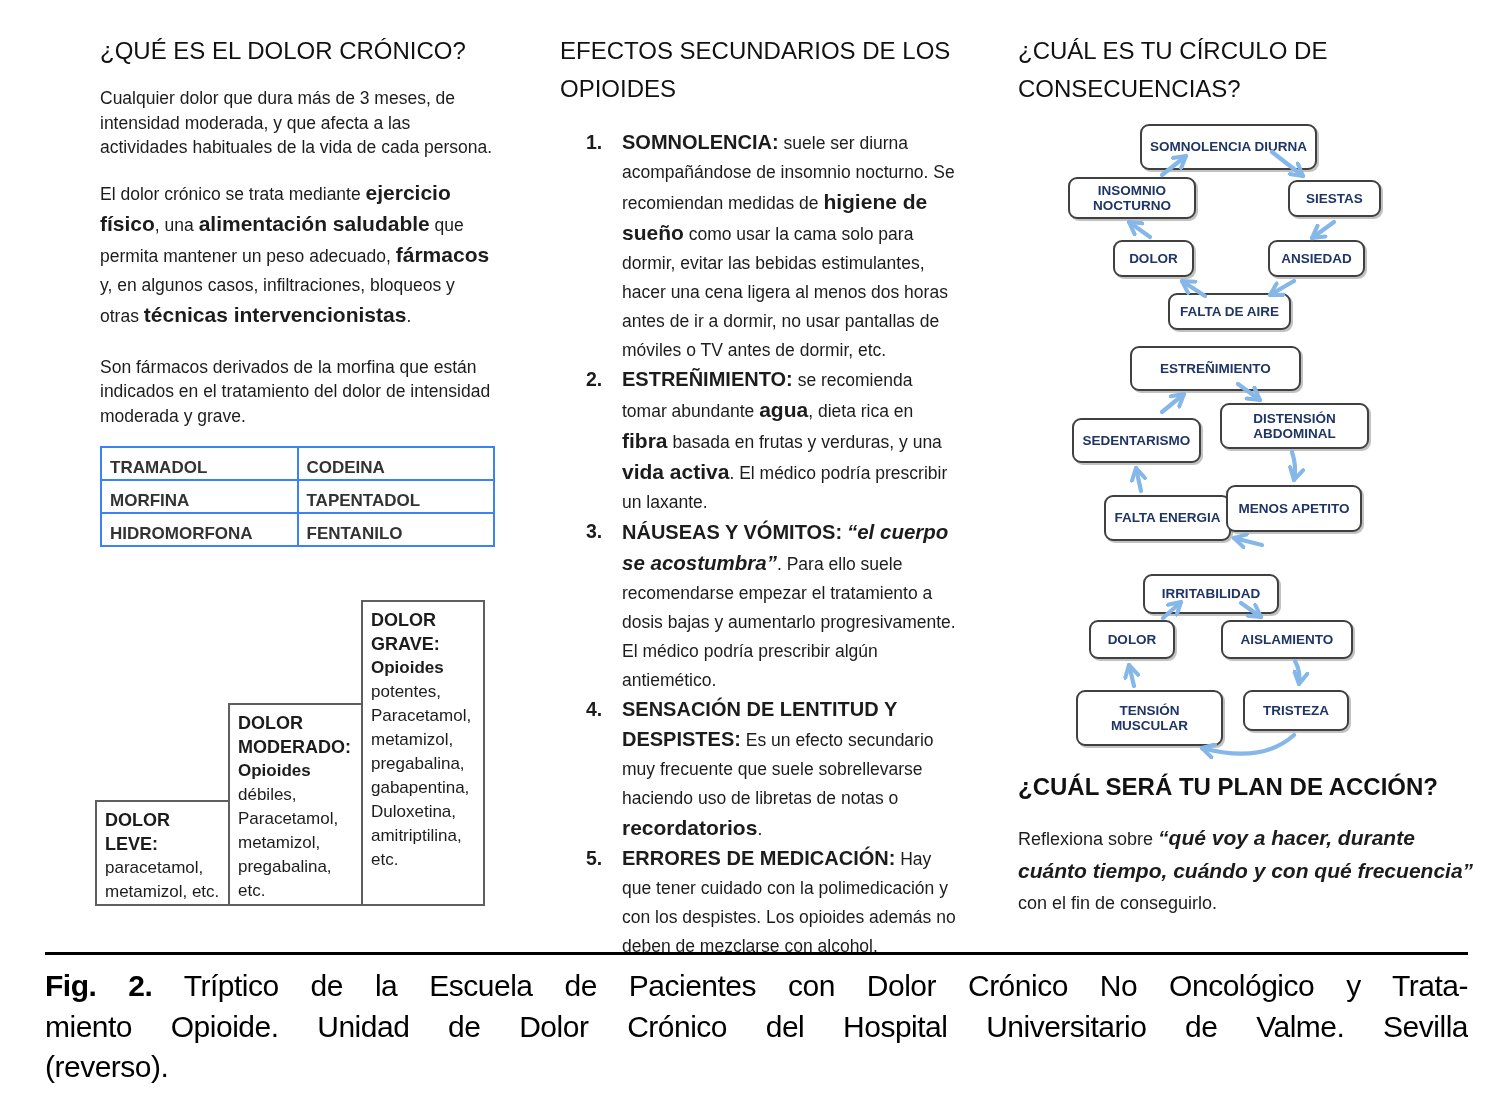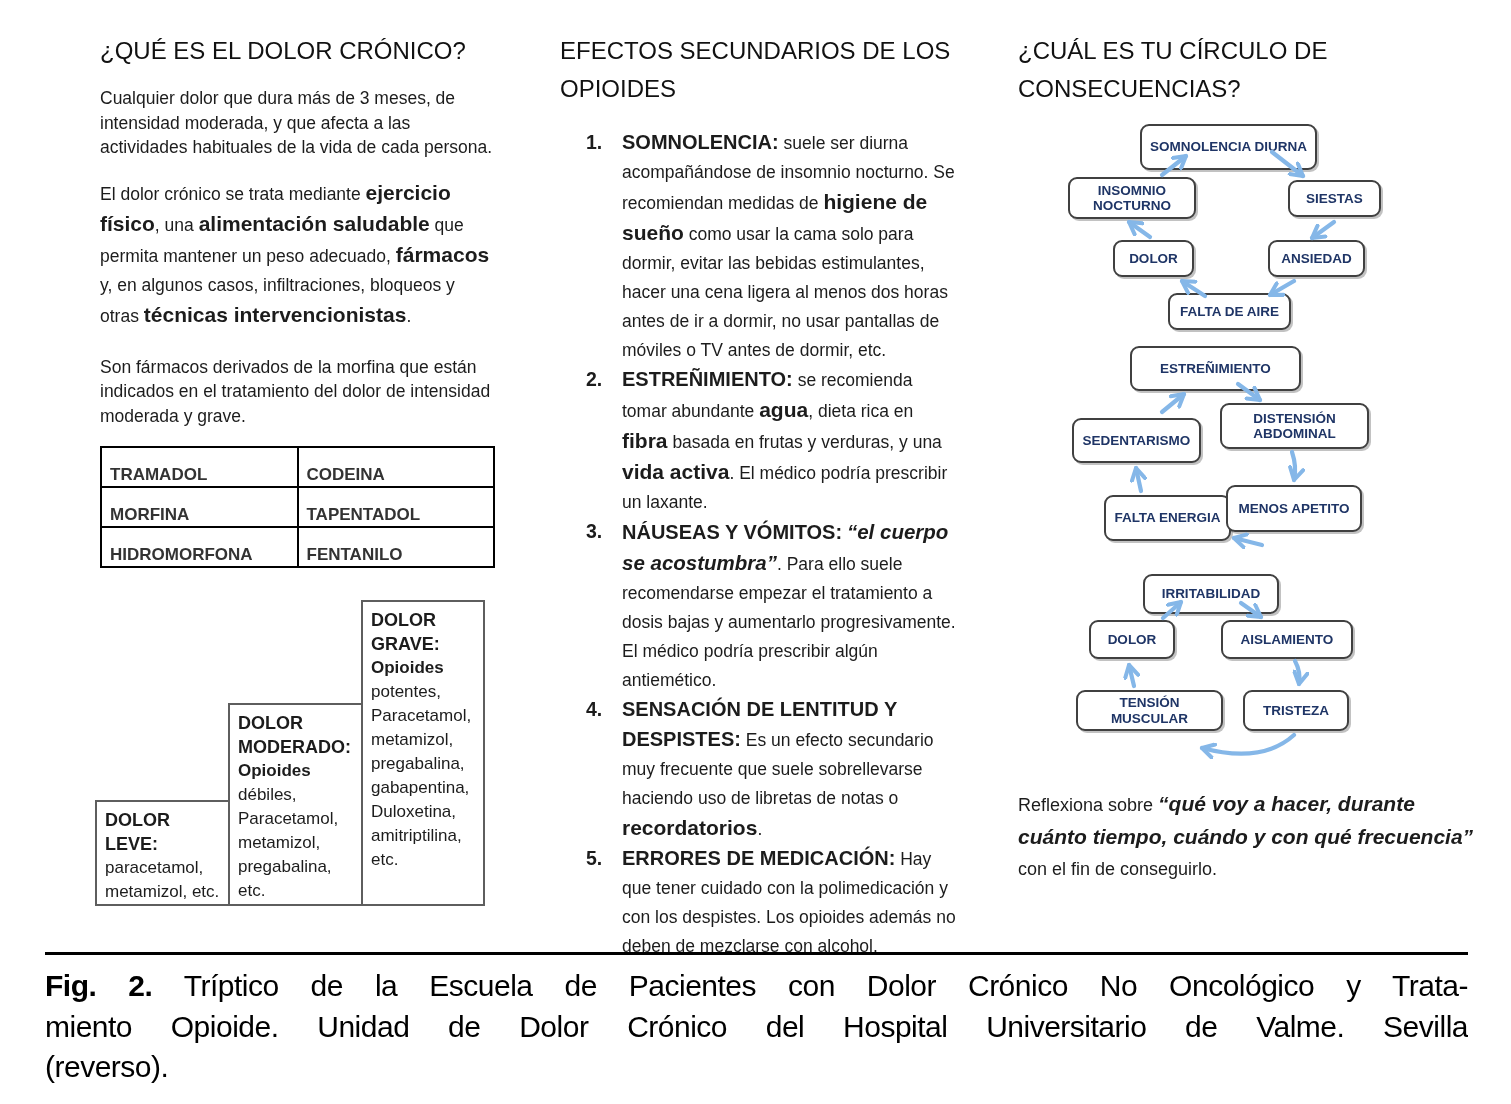--- a/index.html
+++ b/index.html
@@ -10,21 +10,21 @@
   .body-p{font-size:17.5px;line-height:24.5px;margin:0 0 18px 0;}
   .body-p.loose{line-height:29px;margin-bottom:24px;}
   .hb{font-weight:bold;font-size:21px;}
   .hbi{font-weight:bold;font-style:italic;font-size:20.5px;}
   
   .col-left{position:absolute;left:100px;top:32px;width:398px;}
   .col-mid{position:absolute;left:560px;top:32px;width:402px;}
   .right-title{position:absolute;left:1018px;top:32px;width:420px;}
   
   .optable{border-collapse:collapse;width:395px;margin-top:2px;}
-  .optable td{border:2px solid #000000;height:23px;padding:15px 0 0 8px;
+  .optable td{border:2px solid #3b82f6;height:23px;padding:8px 0 0 8px;
               font-size:17px;font-weight:bold;color:#333;}
   
   .ladder{position:absolute;left:95px;top:600px;width:392px;height:306px;}
   .step{position:absolute;box-sizing:border-box;border:2px solid #5e5e5e;background:#fff;
         padding:6px 8px;font-size:17px;line-height:24px;}
   .step-title{display:block;font-weight:bold;font-size:18px;line-height:24px;}
   .step-lead{font-weight:bold;}
   .step-mild{left:0;top:200px;width:135px;height:106px;}
   .step-moderate{left:133px;top:103px;width:135px;height:203px;}
   .step-severe{left:266px;top:0;width:124px;height:306px;}
@@ -143,21 +143,21 @@
 
     <div class="node" style="left:120px;top:346px;width:171px;height:45px">ESTREÑIMIENTO</div>
     <div class="node" style="left:62px;top:418px;width:129px;height:45px">SEDENTARISMO</div>
     <div class="node" style="left:210px;top:403px;width:149px;height:46px">DISTENSIÓN ABDOMINAL</div>
     <div class="node" style="left:94px;top:495px;width:127px;height:46px">FALTA ENERGIA</div>
     <div class="node" style="left:216px;top:485px;width:136px;height:47px">MENOS APETITO</div>
 
     <div class="node" style="left:133px;top:574px;width:136px;height:40px">IRRITABILIDAD</div>
     <div class="node" style="left:79px;top:620px;width:86px;height:39px">DOLOR</div>
     <div class="node" style="left:211px;top:620px;width:132px;height:39px">AISLAMIENTO</div>
-    <div class="node" style="left:66px;top:690px;width:147px;height:41px">TENSIÓN MUSCULAR</div>
+    <div class="node" style="left:66px;top:690px;width:147px;height:56px">TENSIÓN MUSCULAR</div>
     <div class="node" style="left:233px;top:690px;width:106px;height:41px">TRISTEZA</div>
 
     <svg class="arrows" width="470" height="770" viewBox="0 0 470 770">
       <defs>
         <marker id="ah" viewBox="0 0 10 10" refX="8" refY="5" markerWidth="4" markerHeight="4" orient="auto">
           <path d="M1,1 L8,5 L1,9" fill="none" stroke="#85b7e8" stroke-width="2.4" stroke-linecap="round" stroke-linejoin="round"></path>
         </marker>
       </defs>
       <g fill="none" stroke="#85b7e8" stroke-width="4.2" stroke-linecap="round" marker-end="url(#ah)">
         <path d="M262,152 L293,176"></path>
@@ -174,20 +174,21 @@
         <path d="M231,603 L251,617"></path>
         <path d="M285,661 Q291,672 289,684"></path>
         <path d="M284,735 Q252,764 192,748"></path>
         <path d="M124,686 L119,665"></path>
         <path d="M153,618 L171,602"></path>
       </g>
     </svg>
   </div>
 
   <section class="plan">
+    <h2 class="plan-title">¿CUÁL SERÁ TU PLAN DE ACCIÓN?</h2>
     <p class="plan-body"><span>Reflexiona sobre </span><span class="hbi">“qué voy a hacer, durante cuánto tiempo, cuándo y con qué frecuencia”</span><span> con el fin de conseguirlo.</span></p>
   </section>
 
   <div class="rule"></div>
   <div class="caption">
     <div class="capline just2"><b class="capb">Fig. 2.</b><span> Tríptico de la Escuela de Pacientes con Dolor Crónico No Oncológico y Trata-</span></div>
     <div class="capline just2">miento Opioide. Unidad de Dolor Crónico del Hospital Universitario de Valme. Sevilla</div>
     <div class="capline">(reverso).</div>
   </div>
 

